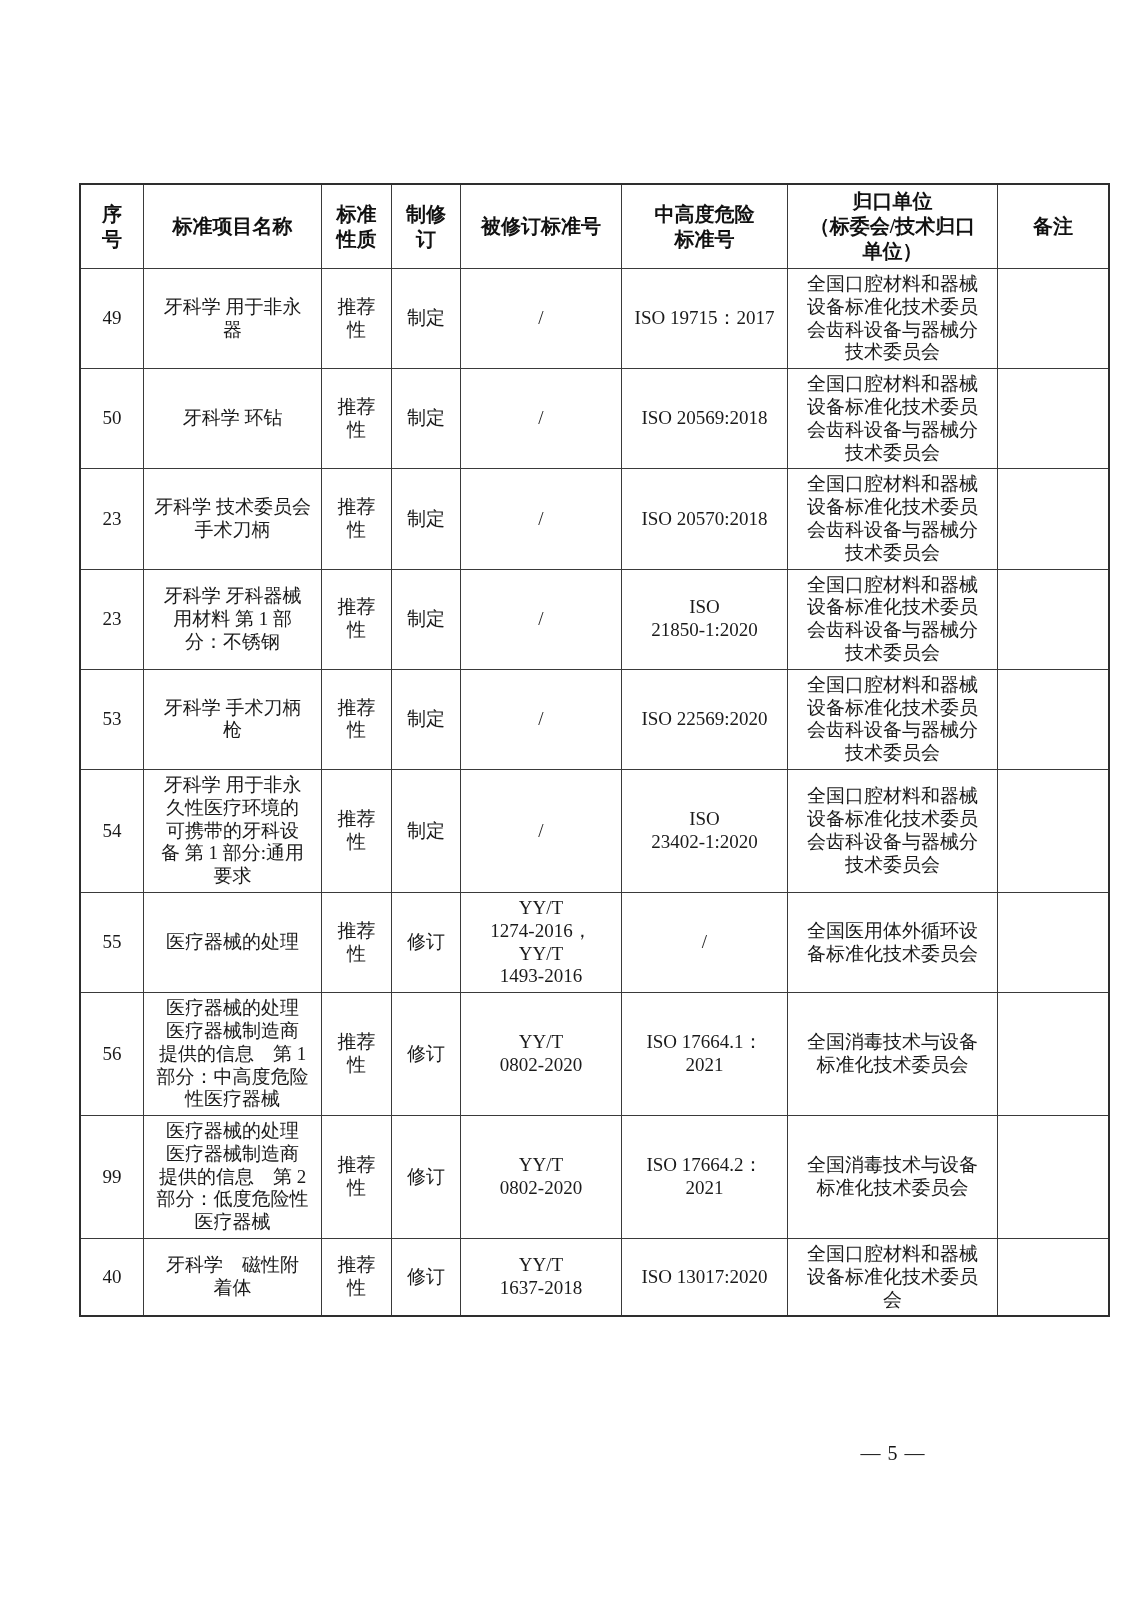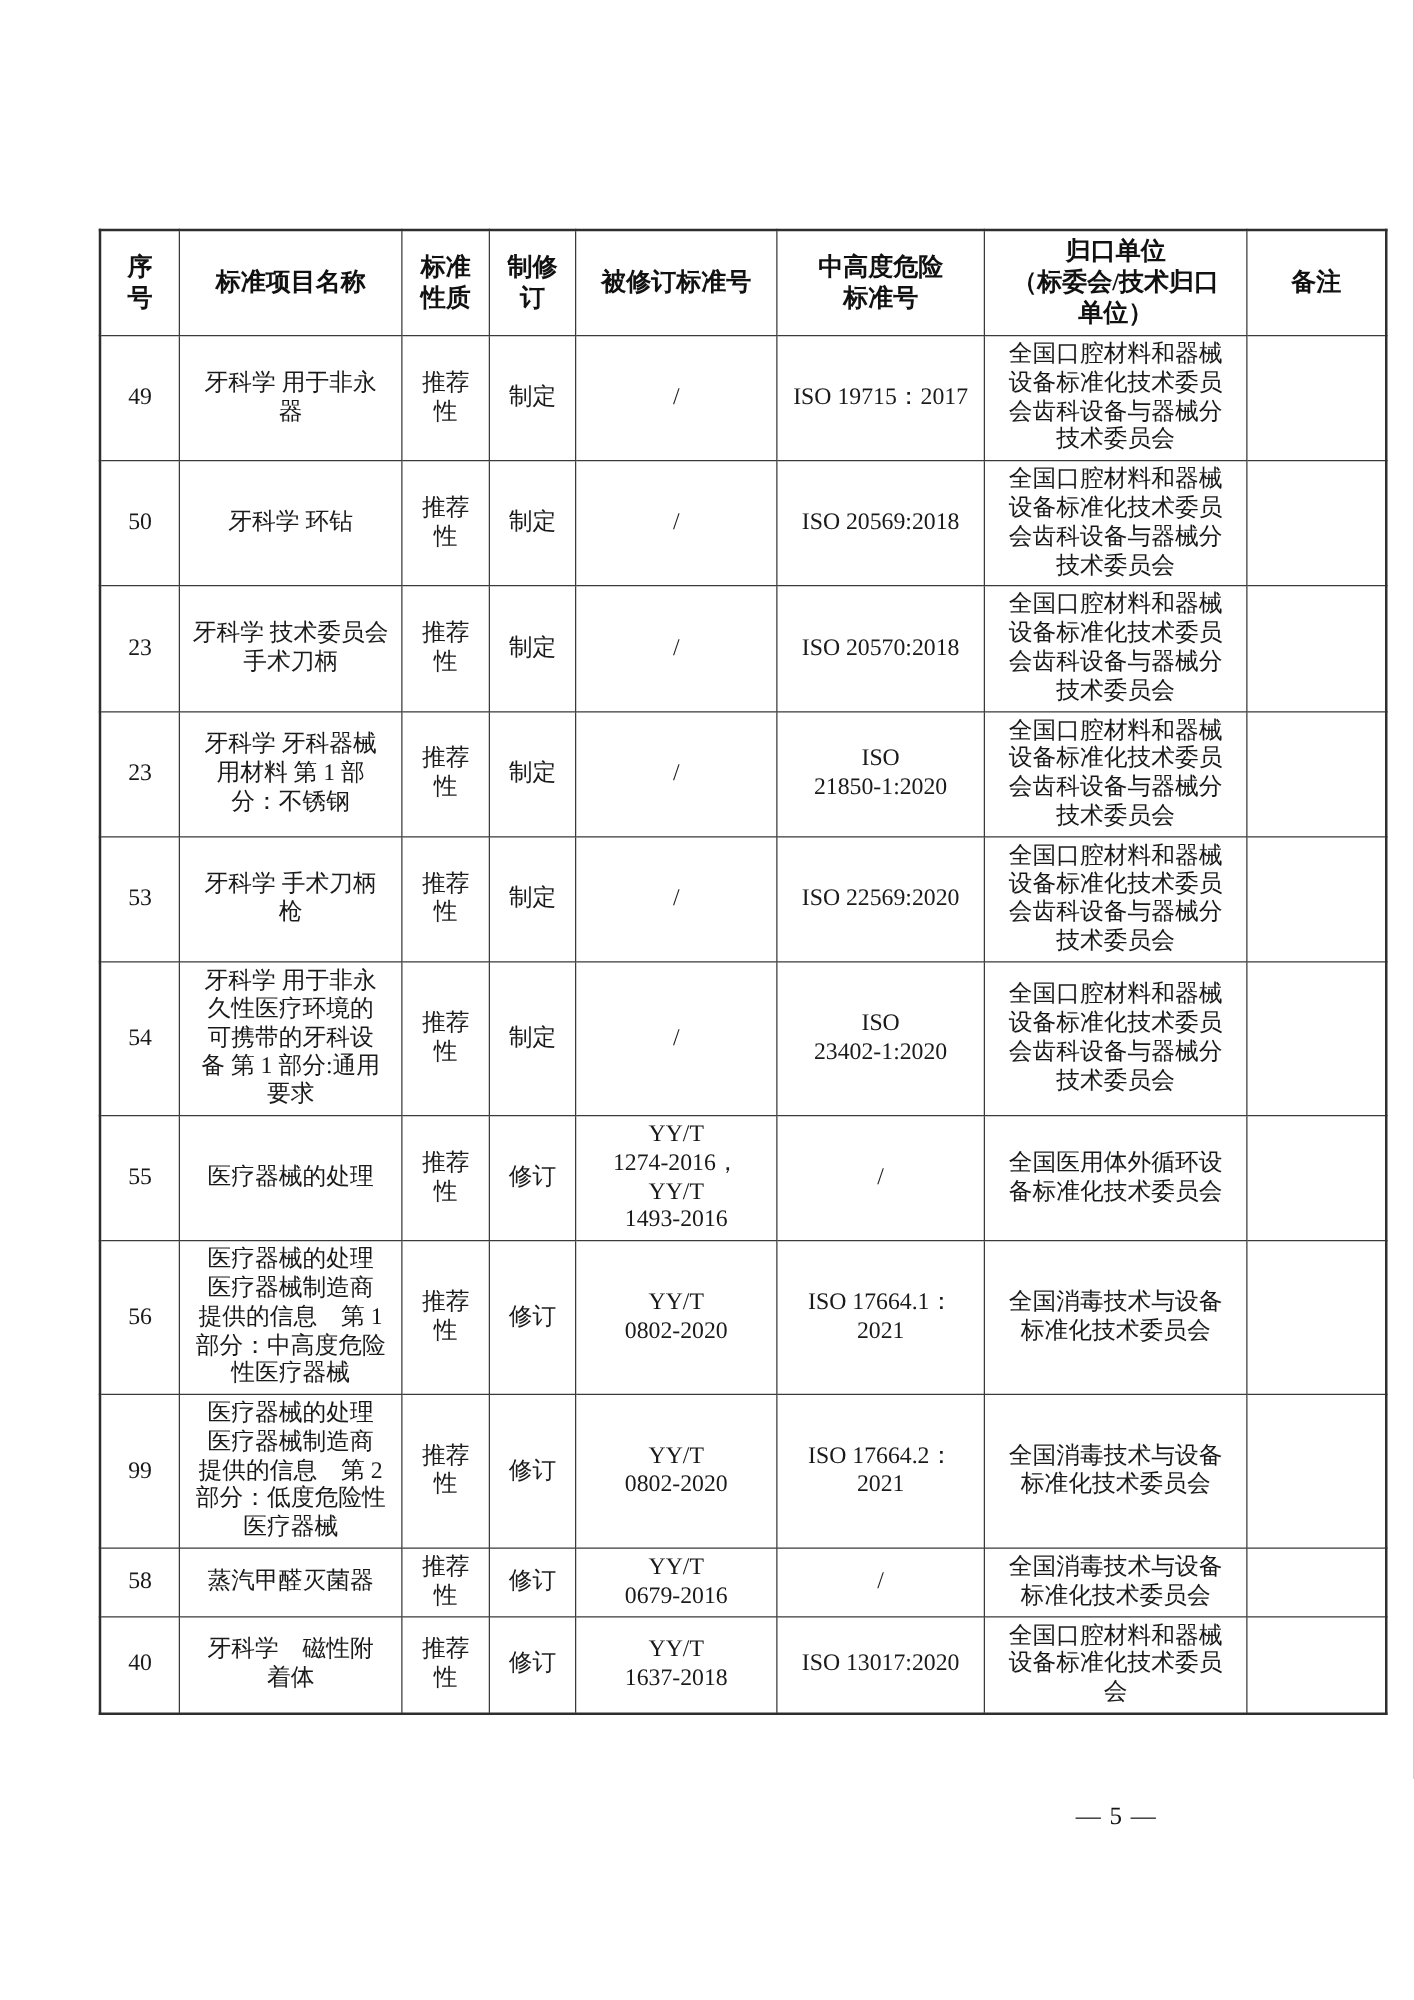--- a/index.html
+++ b/index.html
@@ -227,33 +227,20 @@
             <td>修订</td>
             <td>YY/T
 0802-2020</td>
             <td>ISO 17664.2：
 2021</td>
             <td>全国消毒技术与设备
 标准化技术委员会</td>
             <td></td>
           </tr>
           <tr>
-            <td>58</td>
-            <td>蒸汽甲醛灭菌器</td>
-            <td>推荐
-性</td>
-            <td>修订</td>
-            <td>YY/T
-0679-2016</td>
-            <td>/</td>
-            <td>全国消毒技术与设备
-标准化技术委员会</td>
-            <td></td>
-          </tr>
-          <tr>
             <td>40</td>
             <td>牙科学　磁性附
 着体</td>
             <td>推荐
 性</td>
             <td>修订</td>
             <td>YY/T
 1637-2018</td>
             <td>ISO 13017:2020</td>
             <td>全国口腔材料和器械

